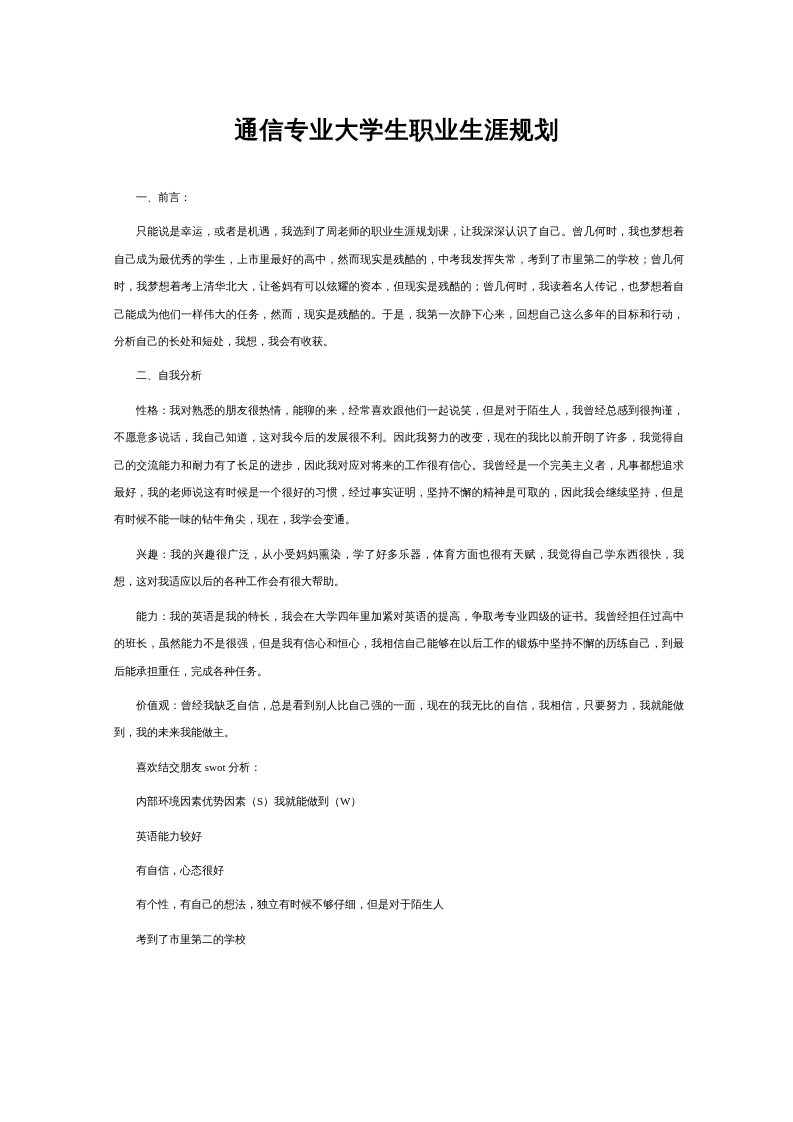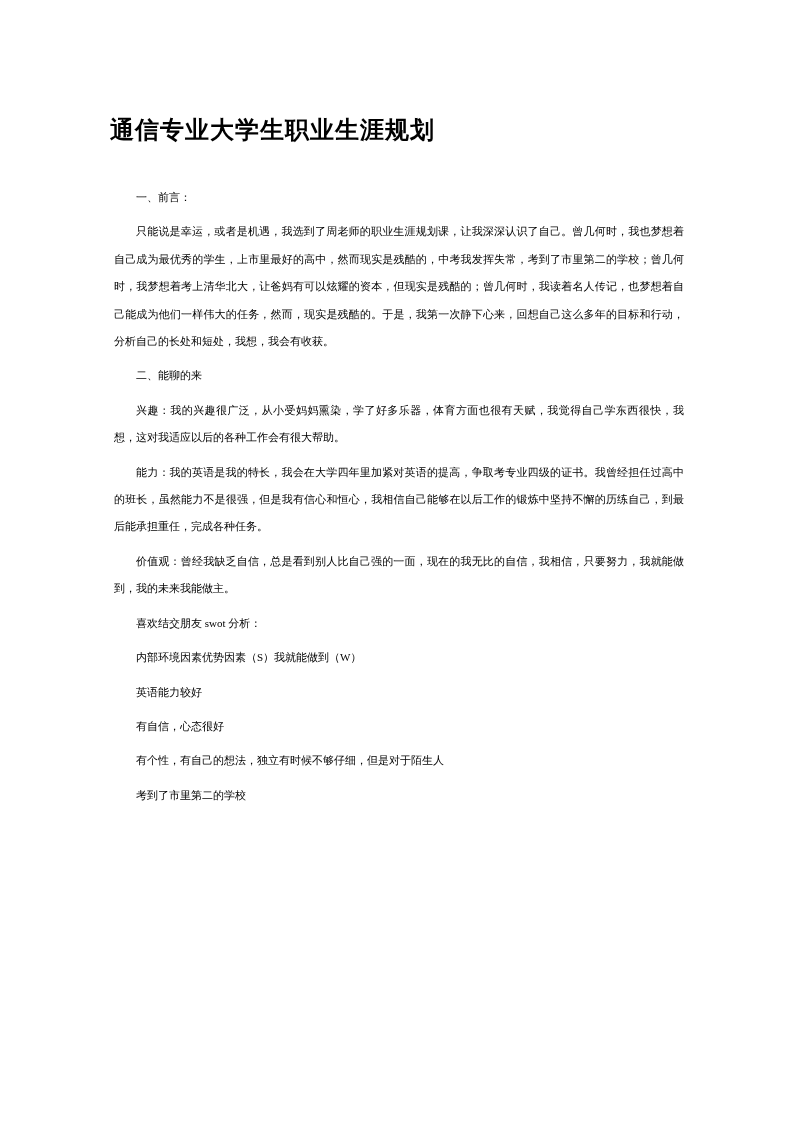--- a/index.html
+++ b/index.html
@@ -18,21 +18,21 @@
     color: #000000;
     font-family: "Liberation Serif", "DejaVu Serif", serif;
     overflow: hidden;
   }
   .doc-title {
     margin: 0 0 38px 0;
     font-family: "Liberation Sans", "DejaVu Sans", sans-serif;
     font-weight: bold;
     font-size: 24px;
     line-height: 32px;
-    text-align: left;
+    text-align: center;
     letter-spacing: 1px;
   }
   .doc-para {
     margin: 0 0 7px 4px;
     font-size: 11px;
     line-height: 27.4px;
     text-align: justify;
     text-indent: 2em;
     word-break: break-all;
     font-family: Liberation Serif, serif;
@@ -41,22 +41,23 @@
 </head>
 <body>
 
 <div class="page">
   <h1 class="doc-title">通信专业大学生职业生涯规划</h1>
 
   <p class="doc-para">一、前言：</p>
 
   <p class="doc-para">只能说是幸运，或者是机遇，我选到了周老师的职业生涯规划课，让我深深认识了自己。曾几何时，我也梦想着自己成为最优秀的学生，上市里最好的高中，然而现实是残酷的，中考我发挥失常，考到了市里第二的学校；曾几何时，我梦想着考上清华北大，让爸妈有可以炫耀的资本，但现实是残酷的；曾几何时，我读着名人传记，也梦想着自己能成为他们一样伟大的任务，然而，现实是残酷的。于是，我第一次静下心来，回想自己这么多年的目标和行动，分析自己的长处和短处，我想，我会有收获。</p>
 
-  <p class="doc-para">二、能聊的来</p>
+  <p class="doc-para">二、自我分析</p>
 
+  <p class="doc-para">性格：我对熟悉的朋友很热情，能聊的来，经常喜欢跟他们一起说笑，但是对于陌生人，我曾经总感到很拘谨，不愿意多说话，我自己知道，这对我今后的发展很不利。因此我努力的改变，现在的我比以前开朗了许多，我觉得自己的交流能力和耐力有了长足的进步，因此我对应对将来的工作很有信心。我曾经是一个完美主义者，凡事都想追求最好，我的老师说这有时候是一个很好的习惯，经过事实证明，坚持不懈的精神是可取的，因此我会继续坚持，但是有时候不能一味的钻牛角尖，现在，我学会变通。</p>
 
   <p class="doc-para">兴趣：我的兴趣很广泛，从小受妈妈熏染，学了好多乐器，体育方面也很有天赋，我觉得自己学东西很快，我想，这对我适应以后的各种工作会有很大帮助。</p>
 
   <p class="doc-para">能力：我的英语是我的特长，我会在大学四年里加紧对英语的提高，争取考专业四级的证书。我曾经担任过高中的班长，虽然能力不是很强，但是我有信心和恒心，我相信自己能够在以后工作的锻炼中坚持不懈的历练自己，到最后能承担重任，完成各种任务。</p>
 
   <p class="doc-para">价值观：曾经我缺乏自信，总是看到别人比自己强的一面，现在的我无比的自信，我相信，只要努力，我就能做到，我的未来我能做主。</p>
 
   <p class="doc-para">喜欢结交朋友 swot 分析：</p>
 
   <p class="doc-para">内部环境因素优势因素（S）我就能做到（W）</p>

